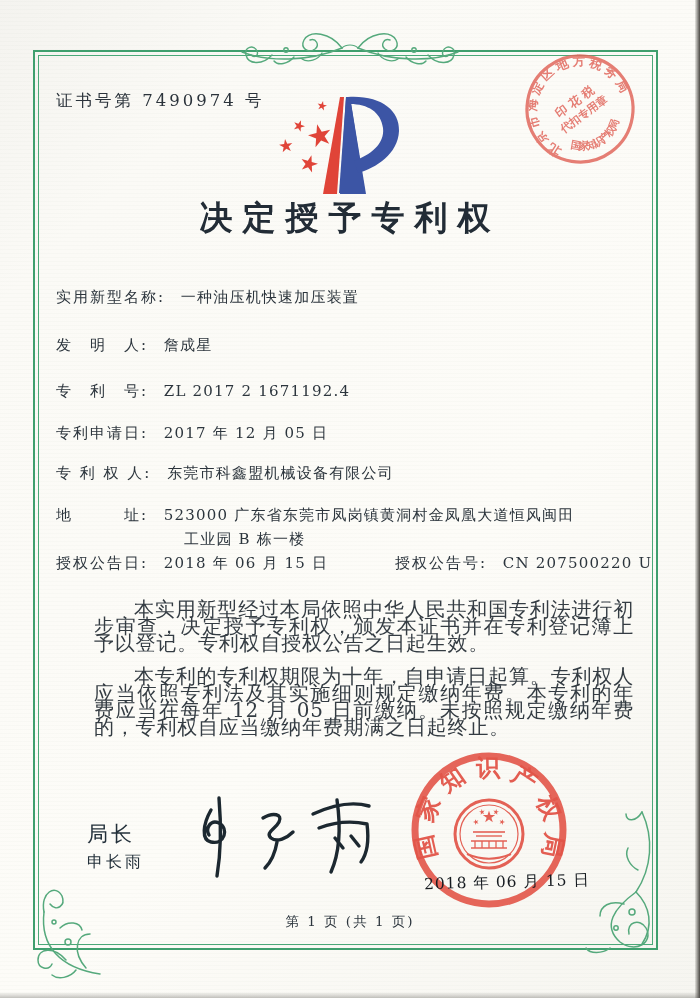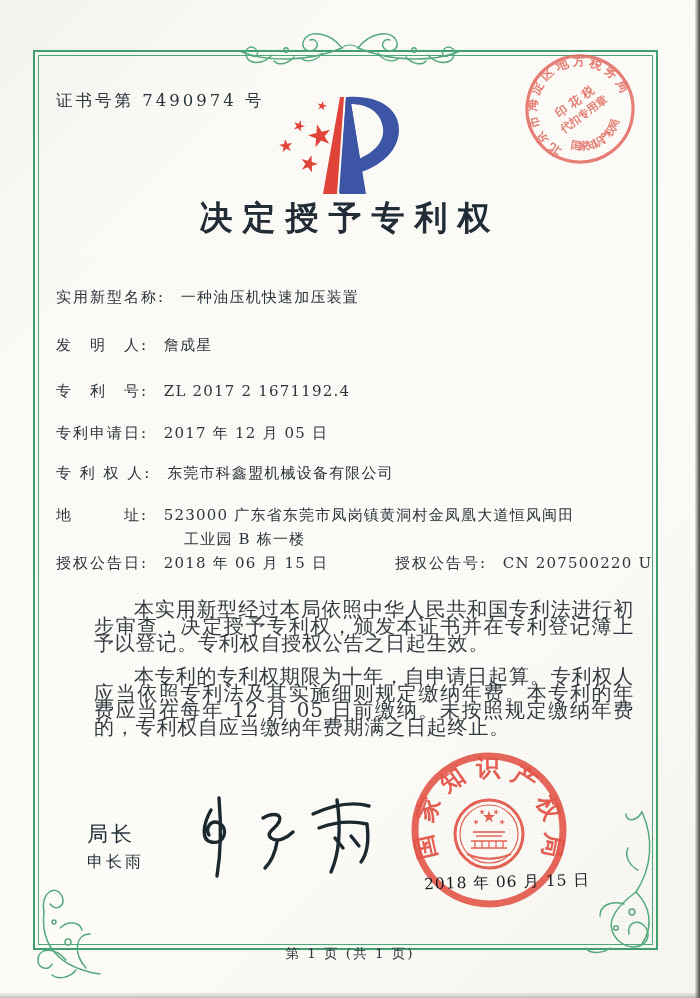--- a/index.html
+++ b/index.html
@@ -33,21 +33,21 @@
   .sig-role{position:absolute;left:87px;top:820px;font-size:21px;letter-spacing:3px;
     font-family:"DejaVu Sans","Liberation Sans",sans-serif;color:#23303a;}
   .sig-name{position:absolute;left:87px;top:852px;font-size:16px;letter-spacing:3px;
     font-family:"DejaVu Sans","Liberation Sans",sans-serif;color:#23303a;}
   .autograph{position:absolute;left:185px;top:788px;}
   .seal{position:absolute;left:402px;top:746px;opacity:0.92;}
   .seal-date{position:absolute;left:424px;top:872px;font-size:15.5px;letter-spacing:1px;
     color:#161b20;transform:rotate(-1.5deg);}
   .tax-stamp{position:absolute;left:521px;top:50px;transform:rotate(-36deg);opacity:0.82;}
   .footer{position:absolute;left:0;top:913px;width:700px;text-align:center;
-    font-size:13.5px;letter-spacing:2px;color:#2d363e;margin-top:32px;}
+    font-size:13.5px;letter-spacing:2px;color:#2d363e;}
   .orn{position:absolute;}
   svg text{font-family:"DejaVu Serif","Liberation Serif",serif;}
 </style>
 </head>
 <body>
 
 <div class="page">
 
   <div class="frame-outer">
     <div class="frame-inner"></div>

